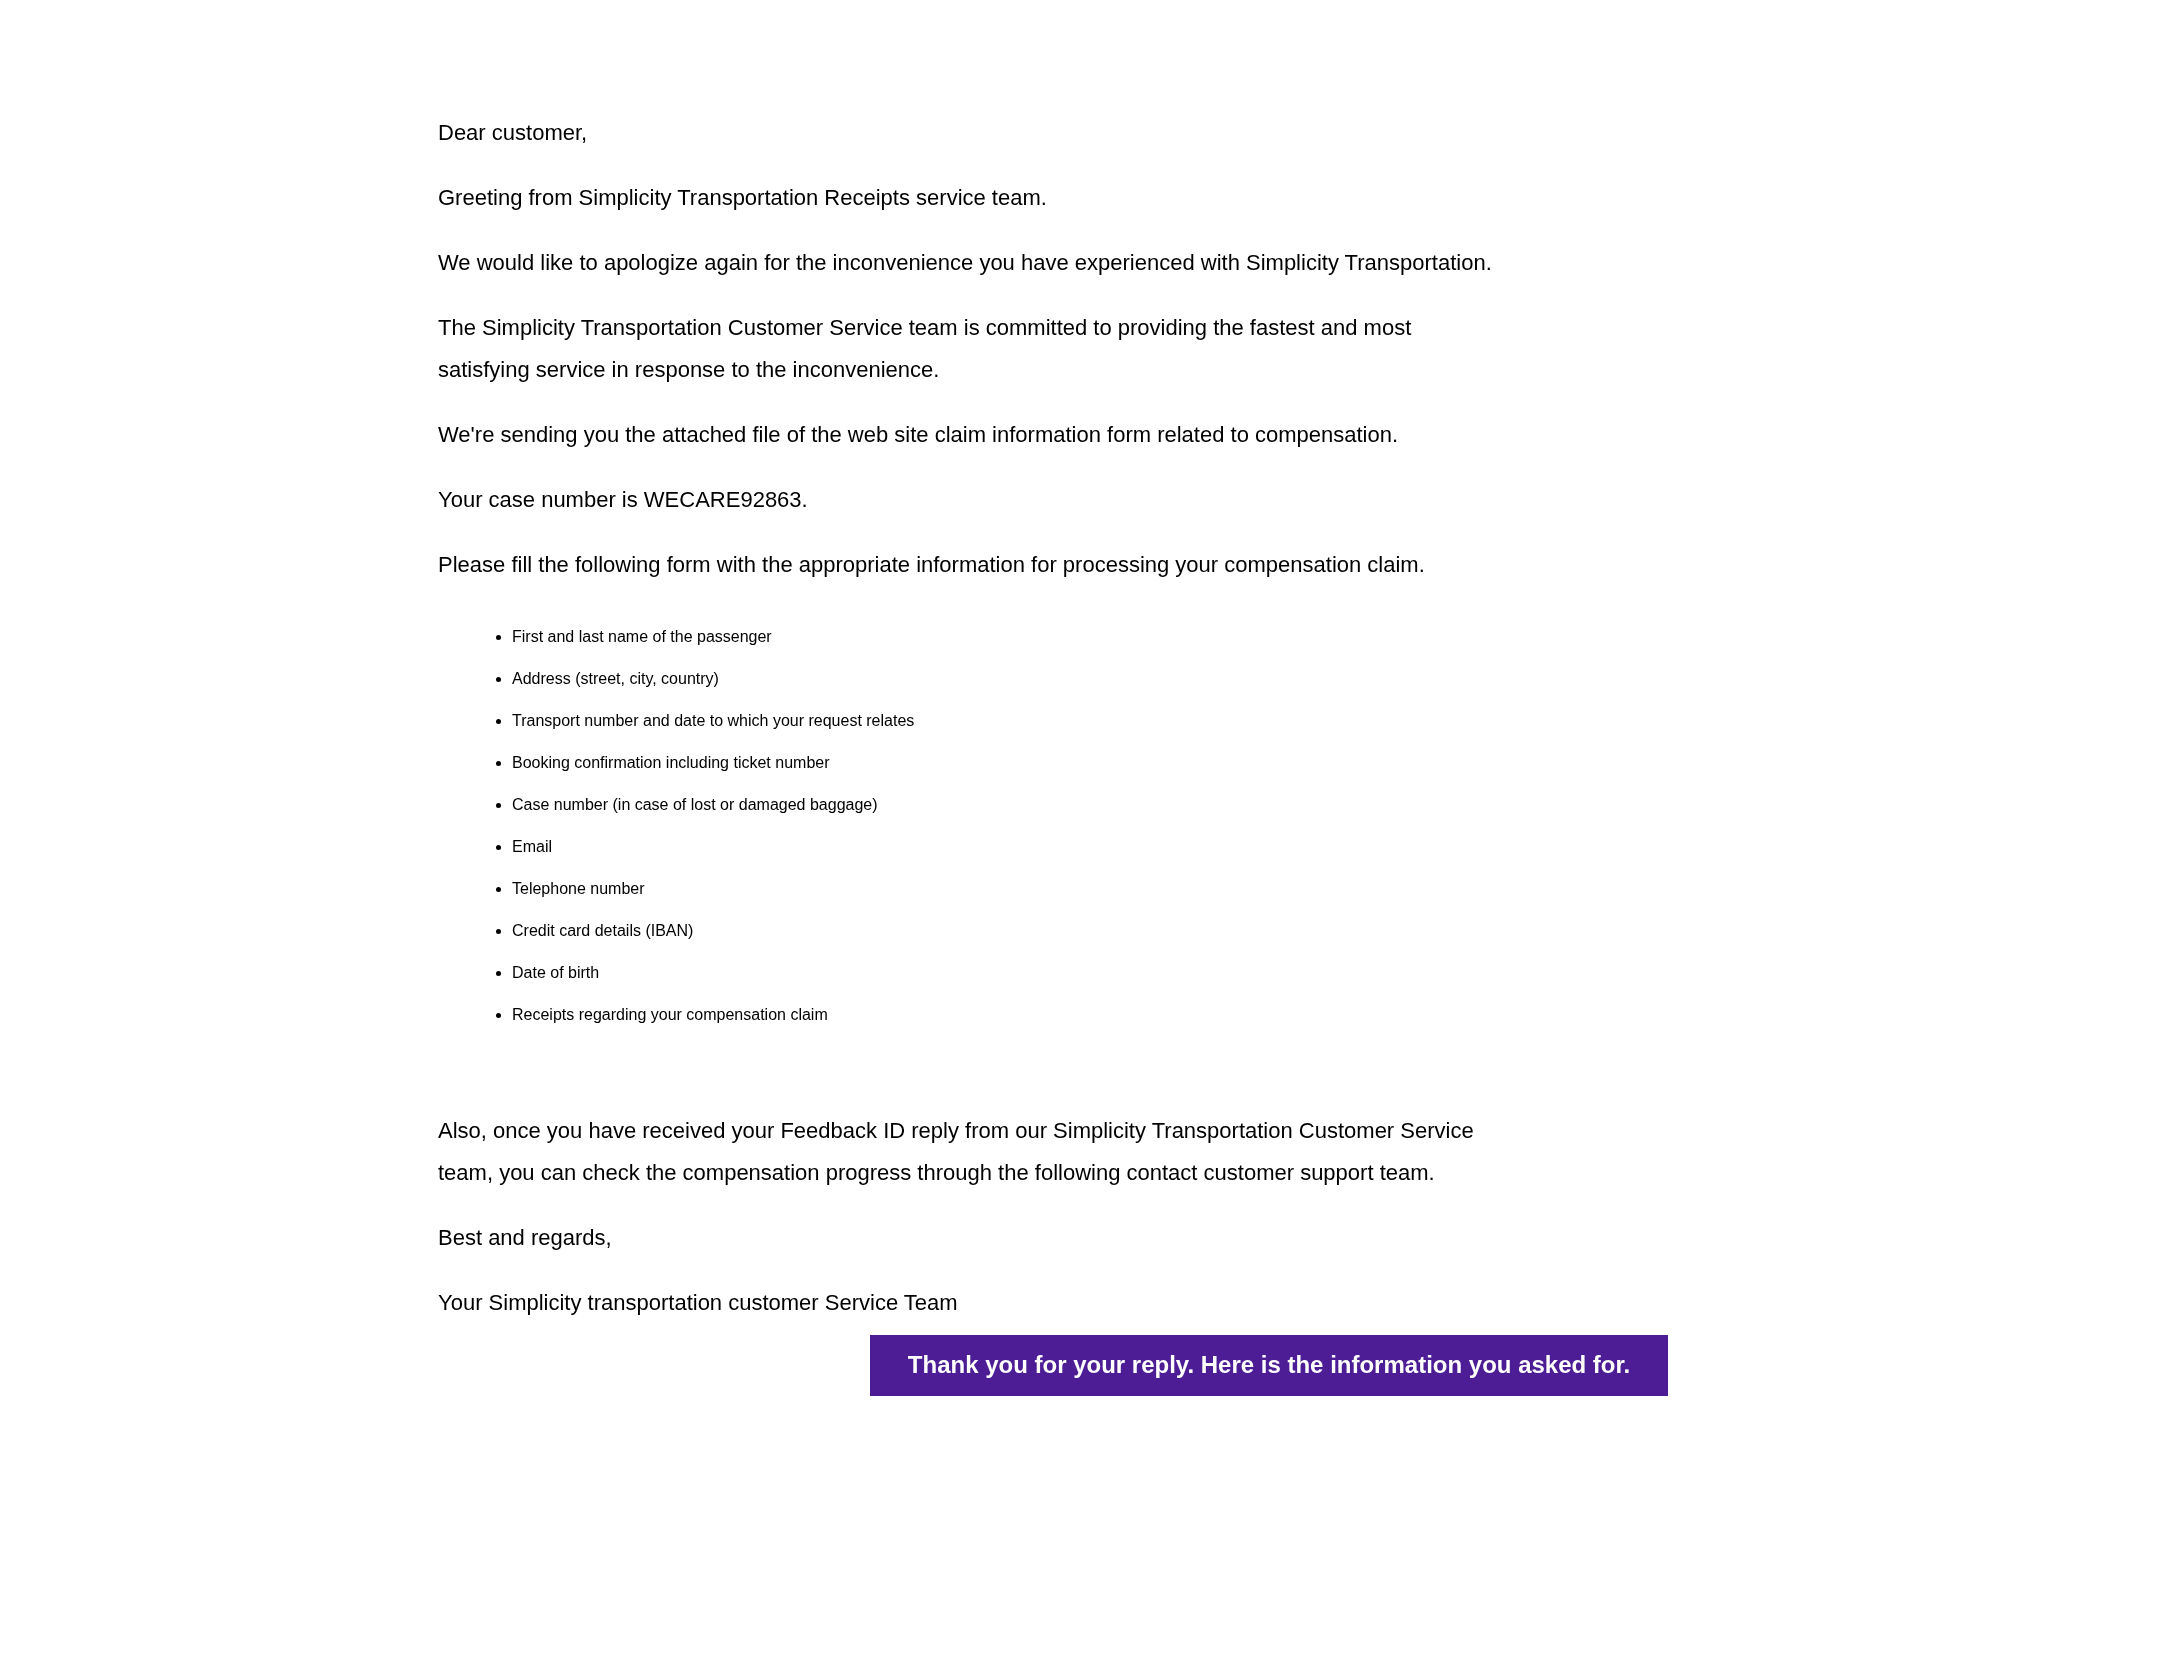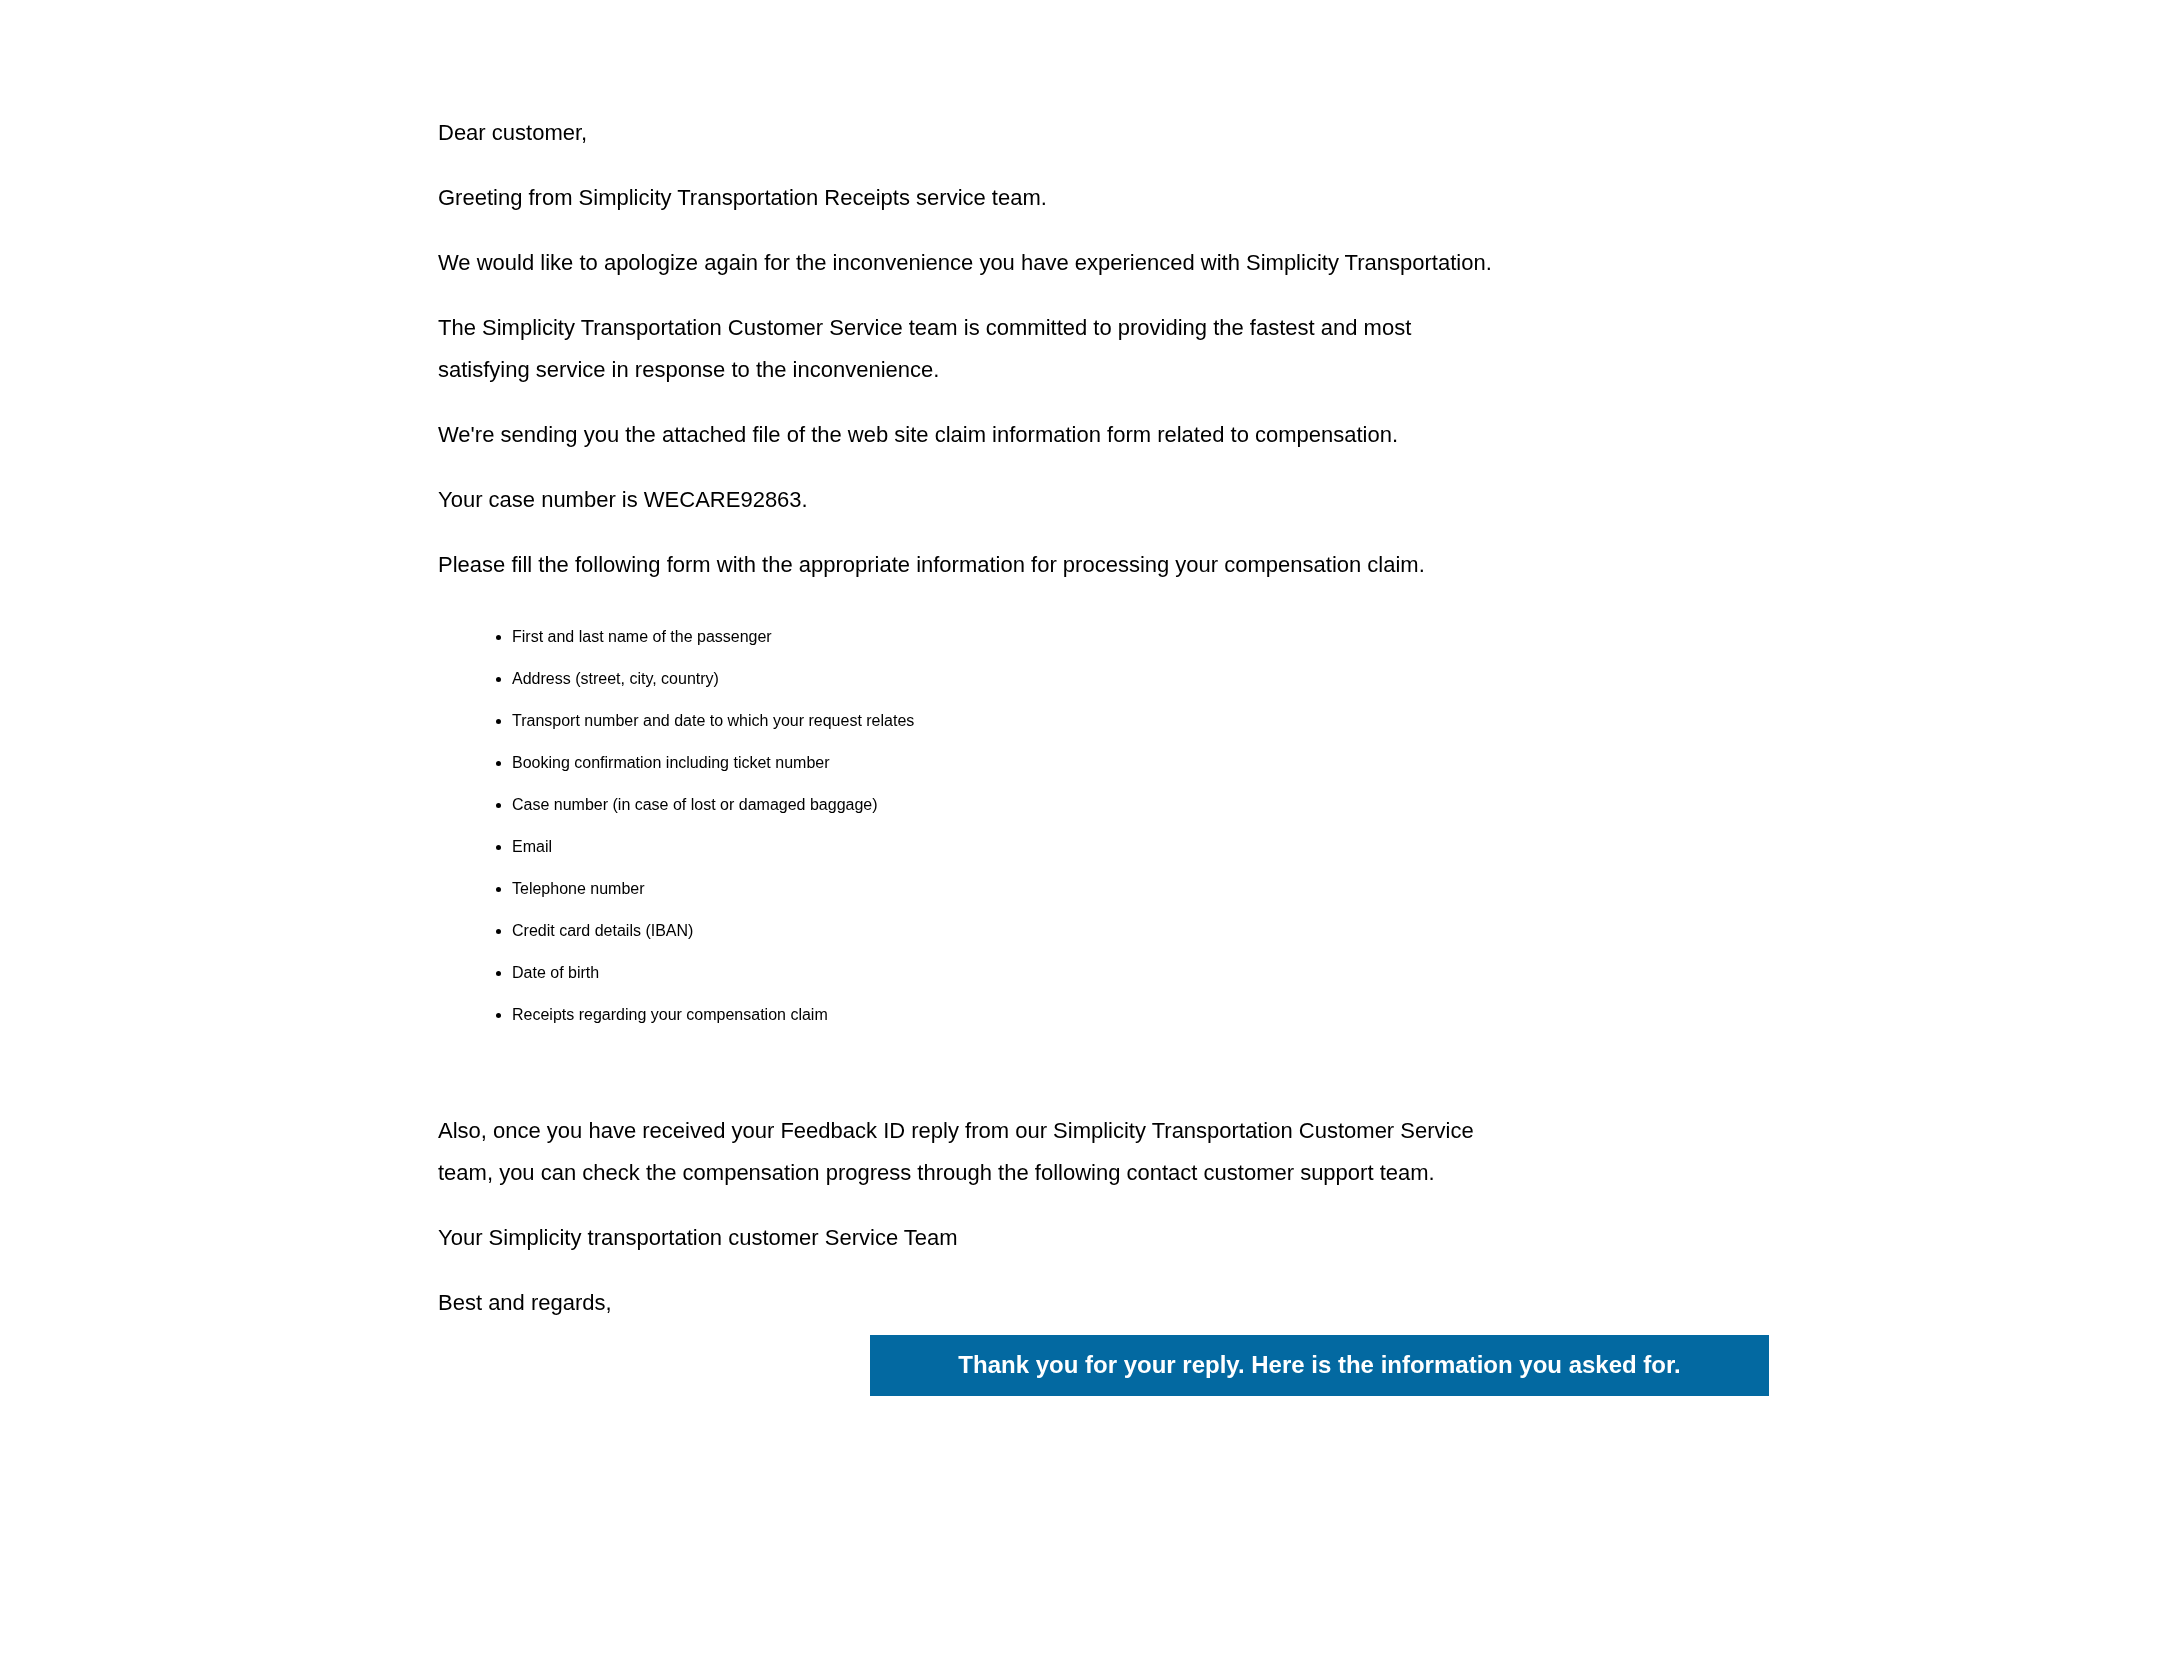--- a/index.html
+++ b/index.html
@@ -37,23 +37,23 @@
     white-space: pre-line;
   }
   .btn-row {
     margin: -11.6px 0 0 0;
   }
   .reply-button {
     display: flex;
     align-items: center;
     justify-content: center;
     margin-left: 432px;
-    width: 899px;
+    width: 798px;
     height: 61px;
-    background: #0369a1;
+    background: #4c1d95;
     color: #ffffff;
     font-weight: 700;
     font-size: 24px;
     cursor: pointer;
     text-decoration: none;
     white-space: nowrap;
   }
 </style>
 </head>
 <body>
@@ -85,22 +85,22 @@
     <li>Telephone number</li>
     <li>Credit card details (IBAN)</li>
     <li>Date of birth</li>
     <li>Receipts regarding your compensation claim</li>
   </ul>
 
   <p>Also, once you have received your Feedback ID reply from our Simplicity Transportation Customer Service
 team, you can check the compensation progress through the following contact customer support team.</p>
 
 
+  <p>Best and regards,</p>
+
   <p>Your Simplicity transportation customer Service Team</p>
-
-  <p>Best and regards,</p>
 
   <div class="btn-row">
     <a class="reply-button">Thank you for your reply. Here is the information you asked for.</a>
   </div>
 
 </div>
 
 
 </body></html>

